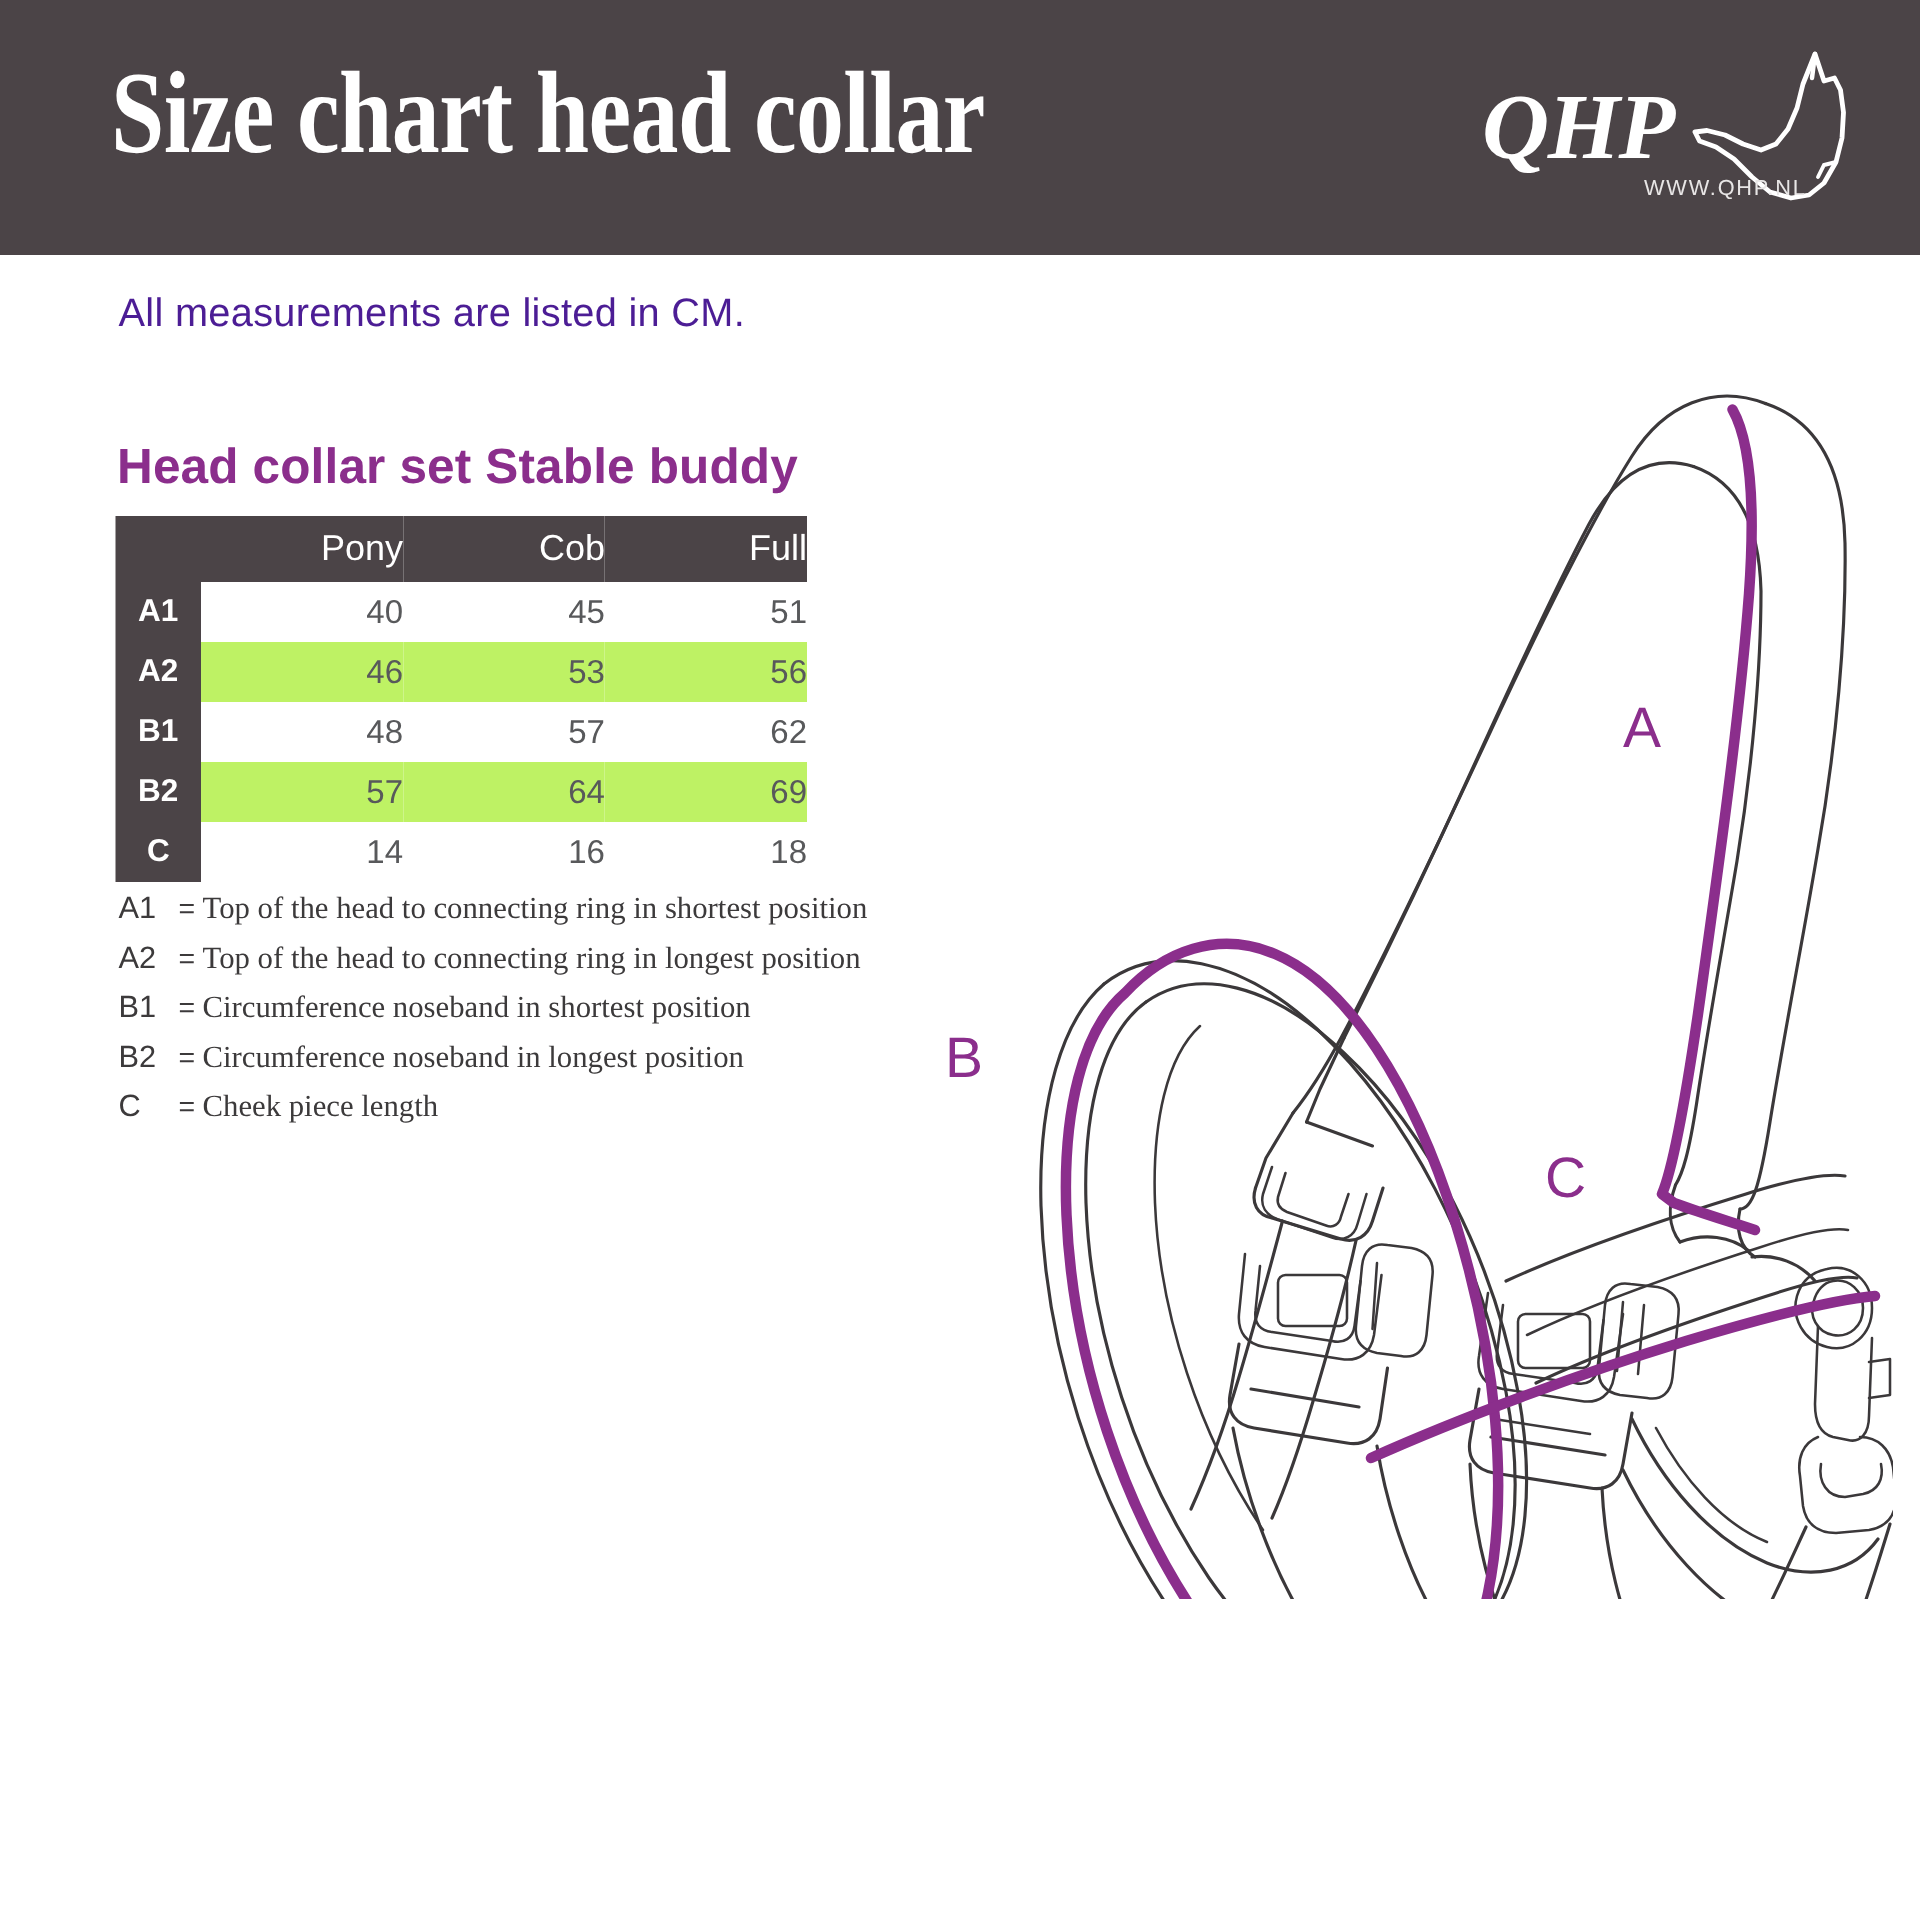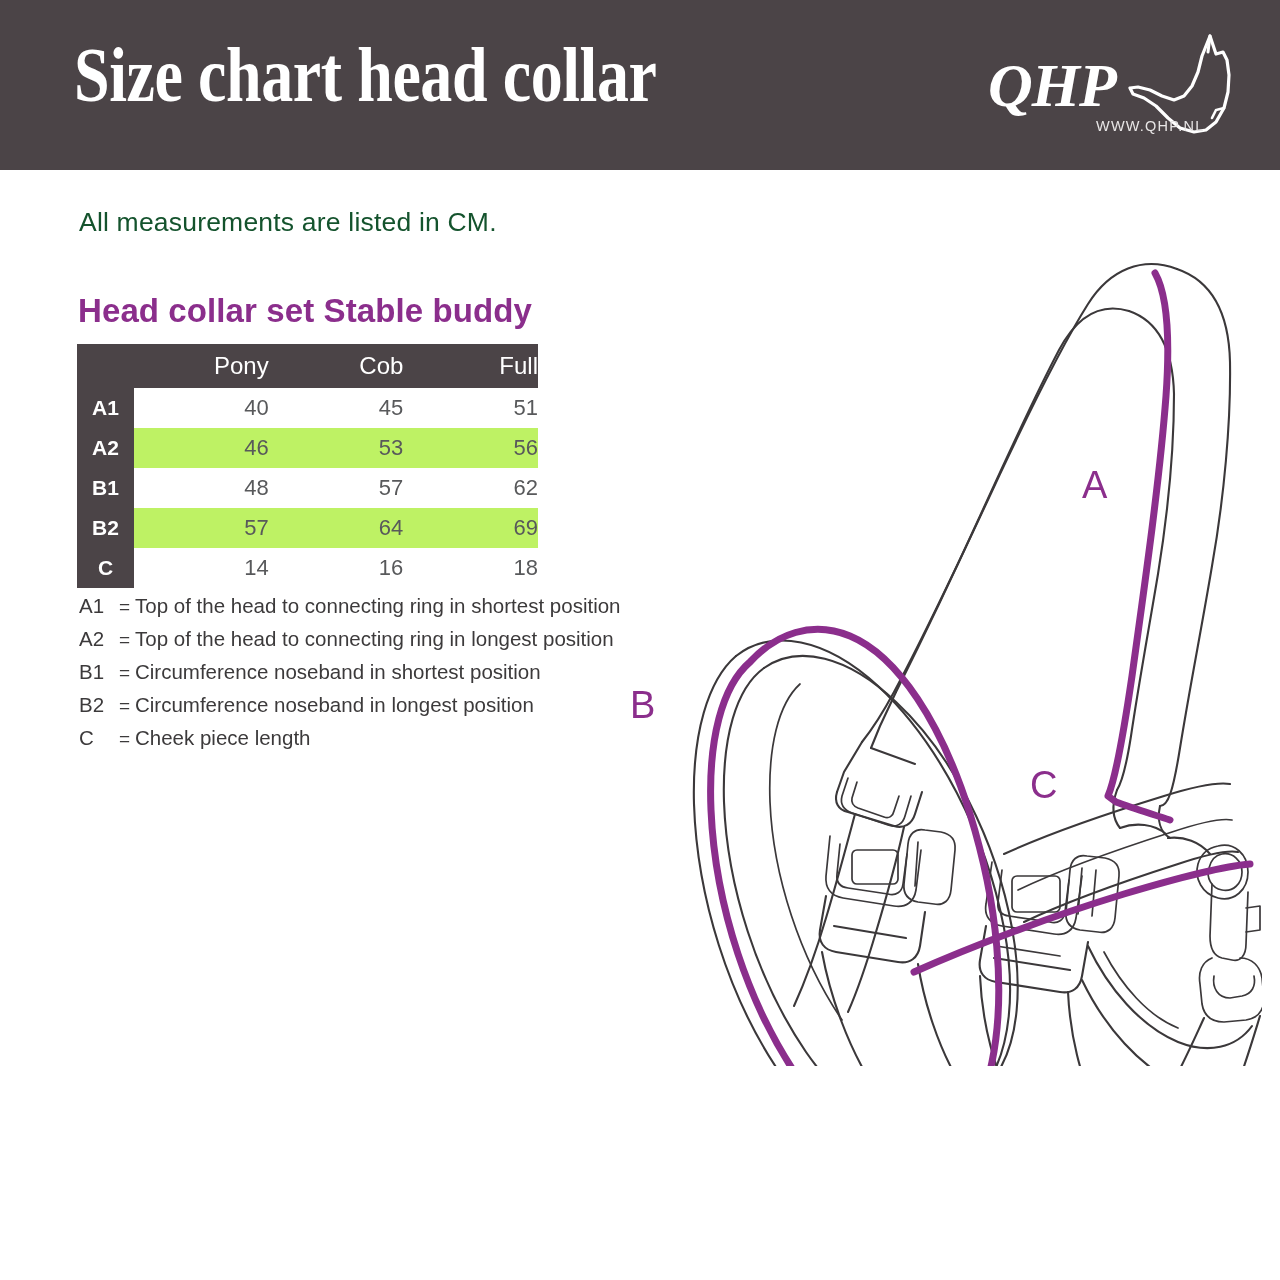--- a/index.html
+++ b/index.html
@@ -73,23 +73,23 @@
     left: 140px;
     top: -4px;
     width: 110px;
     height: 106px;
   }
 
   
   #measurements-note {
     position: absolute;
     left: 79px;
-    top: 207px;
+    top: 193px;
     font-size: 26.5px;
-    color: #14532d;
+    color: #4c1d95;
     letter-spacing: 0.2px;
   }
   #section-title {
     position: absolute;
     left: 78px;
     top: 292px;
     font-size: 33px;
     font-weight: 700;
     color: #8B2E8C;
     letter-spacing: 0.1px;
@@ -162,20 +162,21 @@
     width: 40px;
     flex: 0 0 40px;
   }
   .legend-eq {
     width: 16px;
     flex: 0 0 16px;
     font-size: 19px;
   }
   .legend-desc {
     flex: 1 1 auto;
+    font-family: Liberation Serif, serif;
   }
 
   
   #halter-diagram {
     position: absolute;
     left: 612px;
     top: 236px;
     width: 650px;
     height: 830px;
   }

